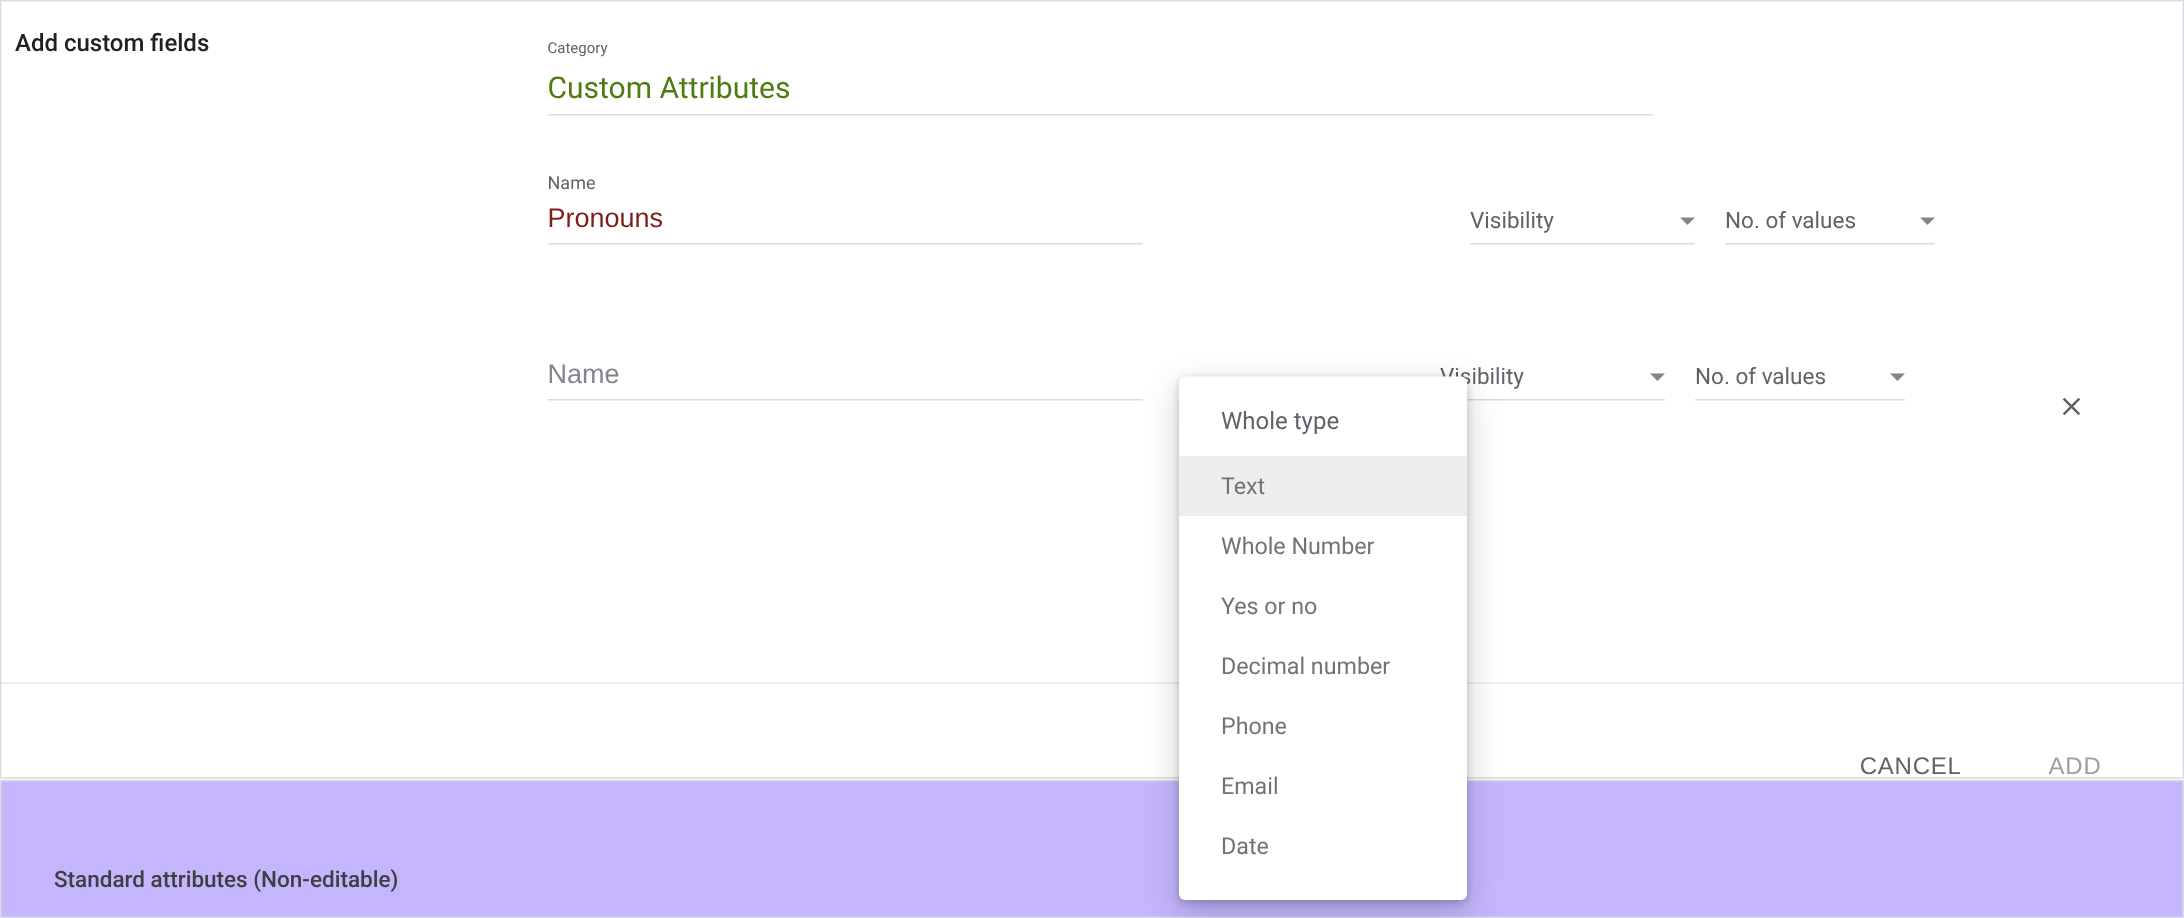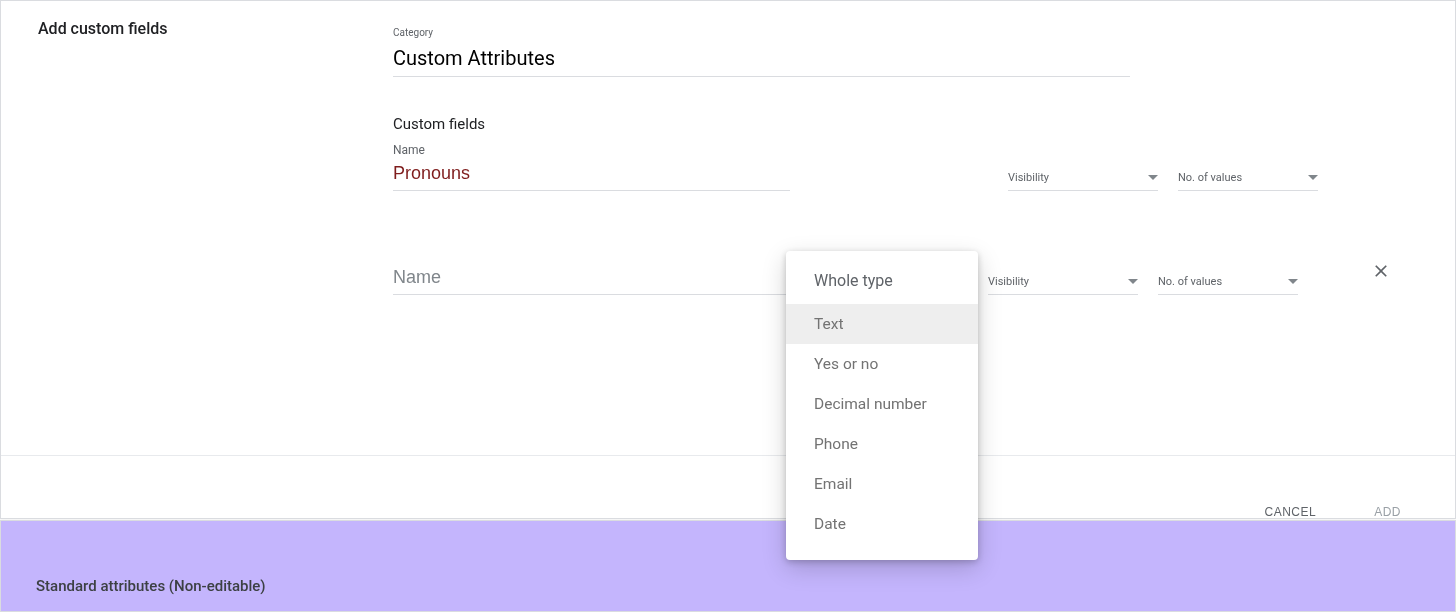--- a/index.html
+++ b/index.html
@@ -20,21 +20,20 @@
       background: #fff;
       box-shadow: 0 1px 3px rgba(60,64,67,0.08);
     }
     .dialog-body {
       display: flex;
       height: 454px;
     }
     .left-col {
       width: 364px;
       padding: 18px 20px 0 9px;
-      margin-left: 28px;
     }
     .title {
       font-size: 16px;
       font-weight: 500;
       color: #202124;
     }
     .right-col {
       flex: 1;
       padding: 26px 0 0 0;
       position: relative;
@@ -43,21 +42,21 @@
     .field-label {
       font-size: 10px;
       color: #5f6368;
       margin-bottom: 4px;
       display: block;
     }
     .underline-field {
       border: none;
       border-bottom: 1px solid #dadce0;
       font-size: 20px;
-      color: #000000;
+      color: #4d7c0f;
       padding: 4px 0 6px 0;
       width: 737px;
       background: transparent;
       outline: none;
     }
     .underline-field.placeholder-big {
       color: #80868b;
       font-size: 20px;
     }
     .section-heading {
@@ -88,21 +87,21 @@
       outline: none;
     }
     .name-input::placeholder { color: #80868b; }
     .select {
       width: 138px;
       border-bottom: 1px solid #dadce0;
       display: flex;
       align-items: center;
       justify-content: space-between;
       padding: 4px 0 6px 0;
-      font-size: 11px;
+      font-size: 15px;
       color: #5f6368;
       cursor: pointer;
     }
     .select.row2-visibility { margin-left: 178px; }
     .caret {
       width: 0; height: 0;
       border-left: 5px solid transparent;
       border-right: 5px solid transparent;
       border-top: 5px solid #80868b;
     }
@@ -120,21 +119,21 @@
     .actions {
       height: 65px;
       border-top: 1px solid #e8eaed;
       display: flex;
       align-items: center;
       justify-content: flex-end;
       padding-right: 54px;
       gap: 58px;
     }
     .btn-flat {
-      font-size: 12px;
+      font-size: 16px;
       font-weight: 500;
       letter-spacing: 0.5px;
       color: #5f6368;
       background: none;
       border: none;
       cursor: pointer;
       text-transform: uppercase;
       margin-top: 48px;
     }
     .btn-flat.add { color: #9aa0a6; }
@@ -191,21 +190,20 @@
     </div>
     <div class="right-col">
 
       <div class="field-group">
         <span class="field-label">Category</span>
         <div class="underline-field">Custom Attributes</div>
       </div>
 
 
       <div>
-        <div class="section-heading">Custom fields</div>
         <span class="sub-label">Name</span>
 
         <div class="row">
           <input type="text" class="name-input" value="Pronouns" style="">
           <div class="spacer-hidden"></div>
           <div class="select visibility-select">
             <span>Visibility</span>
             <span class="caret"></span>
           </div>
           <div class="select novalues-select">
@@ -242,18 +240,19 @@
   </div>
 </div>
 
 <div class="section-below">
   <div class="section-below-title">Standard attributes (Non-editable)</div>
 </div>
 
 <div class="dropdown">
   <div class="dropdown-label">Whole type</div>
   <div class="dropdown-item highlighted">Text</div>
+  <div class="dropdown-item">Whole Number</div>
   <div class="dropdown-item">Yes or no</div>
   <div class="dropdown-item">Decimal number</div>
   <div class="dropdown-item">Phone</div>
   <div class="dropdown-item">Email</div>
   <div class="dropdown-item">Date</div>
 </div>
 
 </body></html>

